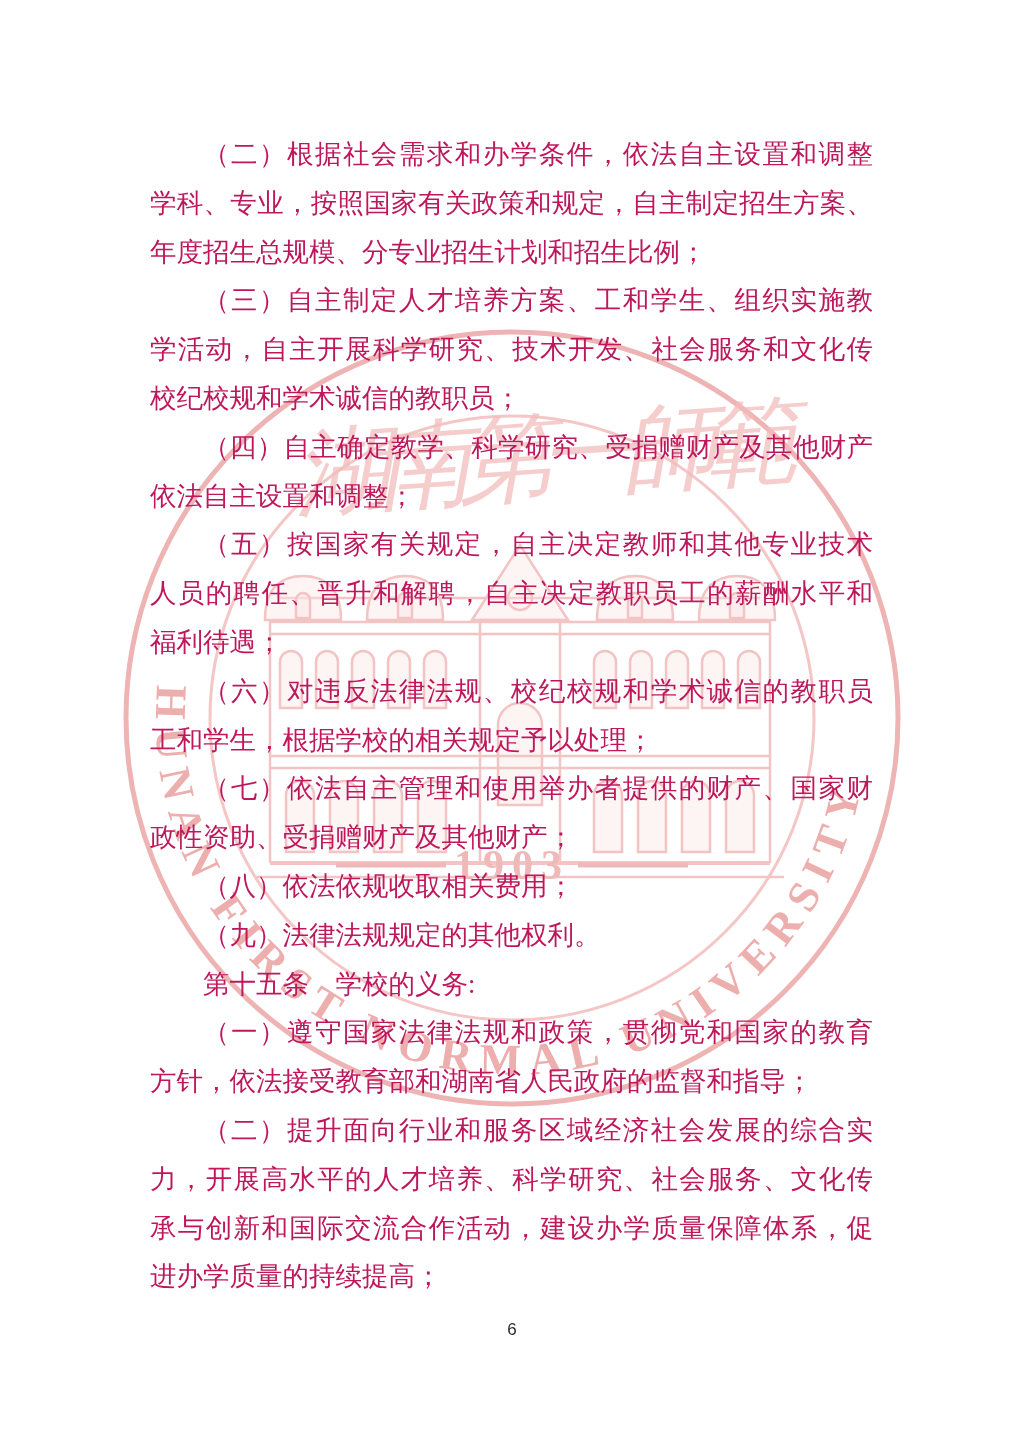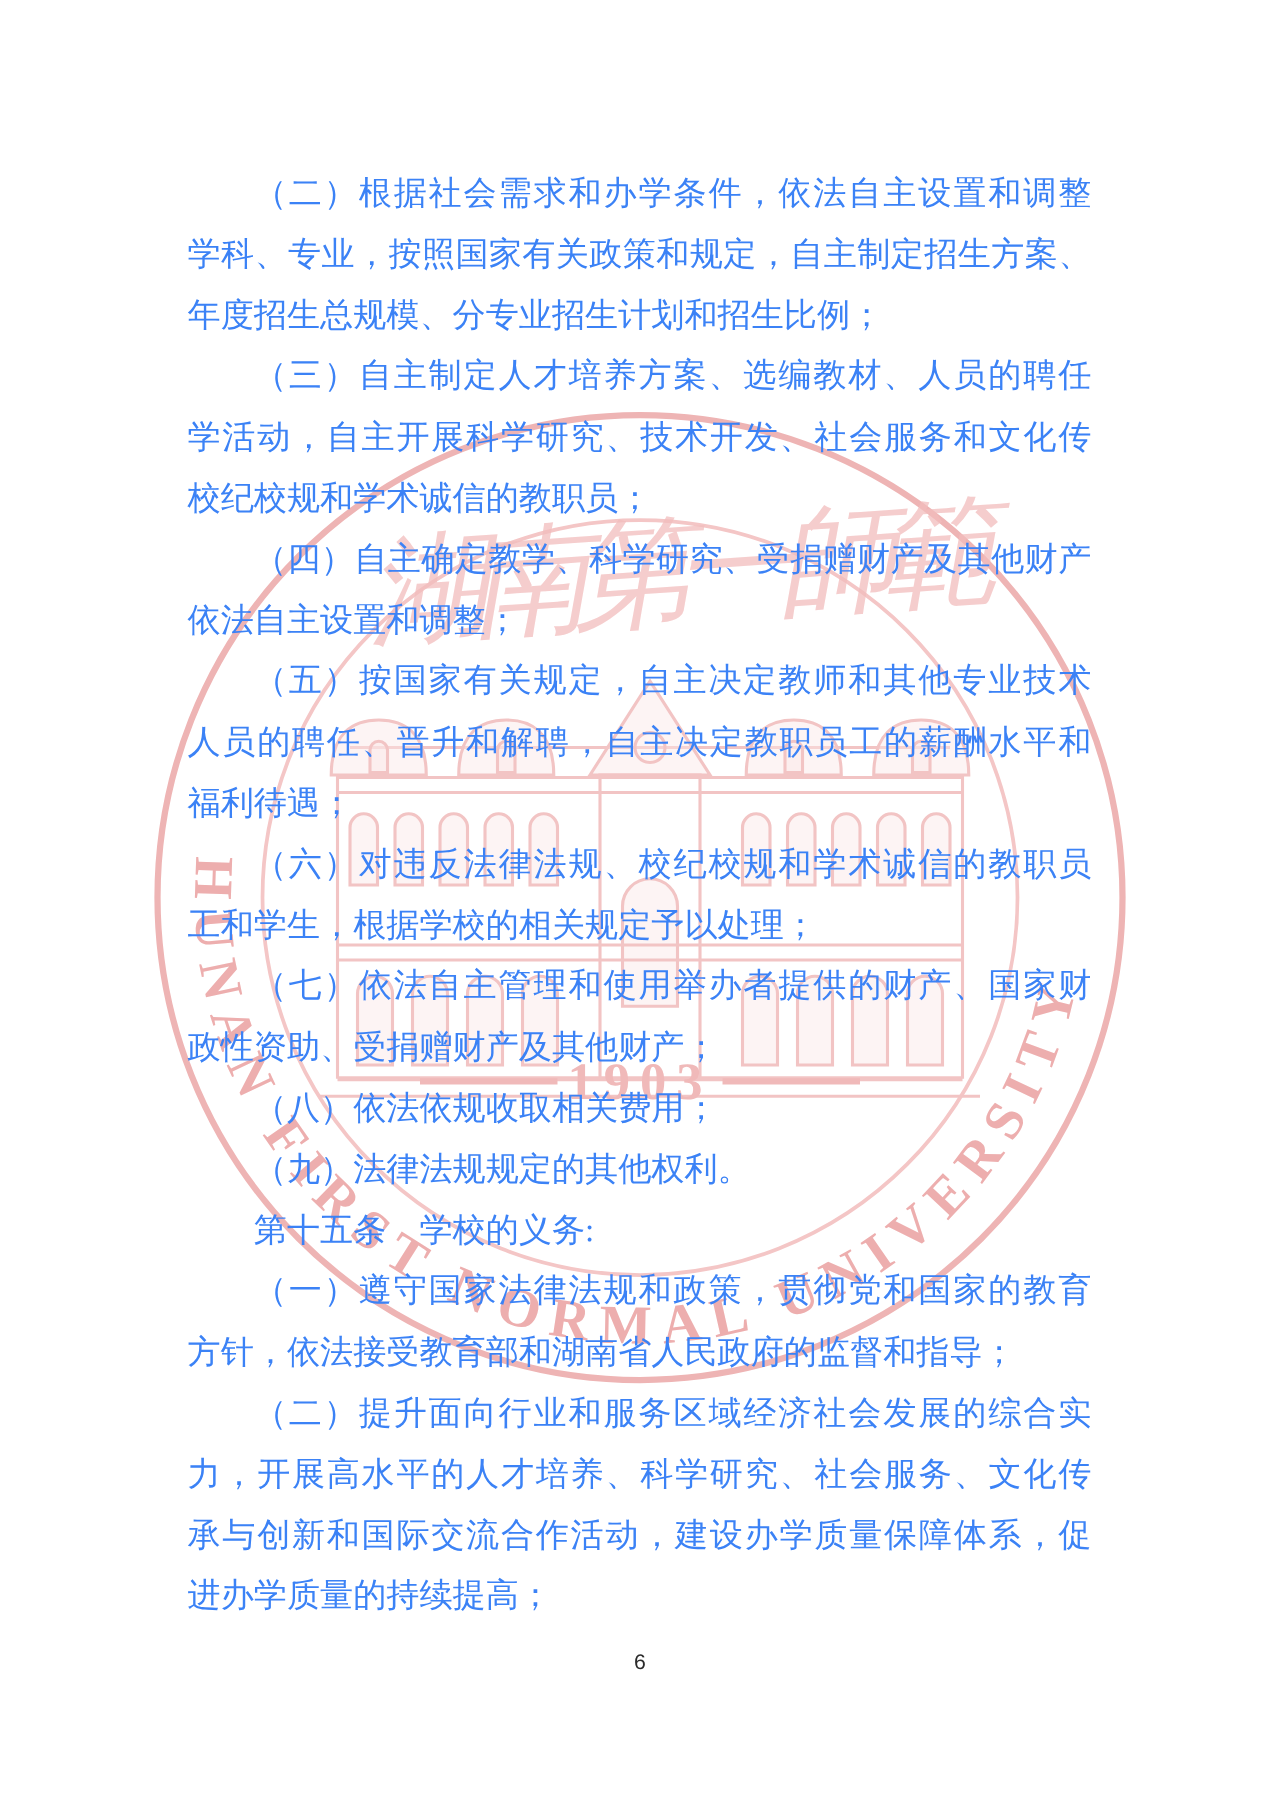--- a/index.html
+++ b/index.html
@@ -9,21 +9,21 @@
     font-family:"Liberation Serif","DejaVu Serif",serif;
   }
   
   .watermark{
     position:absolute;left:0;top:0;width:1024px;height:1447px;
     z-index:0;pointer-events:none;
   }
   
   .doc-body{
     position:absolute;left:150px;top:130px;width:723px;z-index:1;
-    color:#3b82f6;
+    color:#be185d;
   }
   .line{
     font-size:26.5px;line-height:48.8px;white-space:nowrap;
     text-align:justify;text-justify:inter-character;
     text-align-last:left;
   }
   .line.fill{text-align-last:justify;white-space:normal;}
   .line.indent{text-indent:2em;}
   .line b{font-weight:normal;}
   
@@ -105,21 +105,21 @@
     <line x1="336" y1="865" x2="446" y2="865" stroke="#f0b9b9" stroke-width="5"></line>
     <line x1="578" y1="865" x2="688" y2="865" stroke="#f0b9b9" stroke-width="5"></line>
     <text x="512" y="879" text-anchor="middle" font-size="42" font-weight="bold" font-family="Liberation Serif, DejaVu Serif, serif" fill="#f0b9b9" letter-spacing="8">1903</text>
   </g>
 </svg>
 
 <div class="doc-body">
     <div class="line indent fill">（二）根据社会需求和办学条件，依法自主设置和调整</div>
     <div class="line fill">学科、专业，按照国家有关政策和规定，自主制定招生方案、</div>
     <div class="line">年度招生总规模、分专业招生计划和招生比例；</div>
-    <div class="line indent fill">（三）自主制定人才培养方案、选编教材、人员的聘任</div>
+    <div class="line indent fill">（三）自主制定人才培养方案、工和学生、组织实施教</div>
     <div class="line fill">学活动，自主开展科学研究、技术开发、社会服务和文化传</div>
     <div class="line">校纪校规和学术诚信的教职员；</div>
     <div class="line indent fill">（四）自主确定教学、科学研究、受捐赠财产及其他财产</div>
     <div class="line">依法自主设置和调整；</div>
     <div class="line indent fill">（五）按国家有关规定，自主决定教师和其他专业技术</div>
     <div class="line fill">人员的聘任、晋升和解聘，自主决定教职员工的薪酬水平和</div>
     <div class="line">福利待遇；</div>
     <div class="line indent fill">（六）对违反法律法规、校纪校规和学术诚信的教职员</div>
     <div class="line">工和学生，根据学校的相关规定予以处理；</div>
     <div class="line indent fill">（七）依法自主管理和使用举办者提供的财产、国家财</div>

